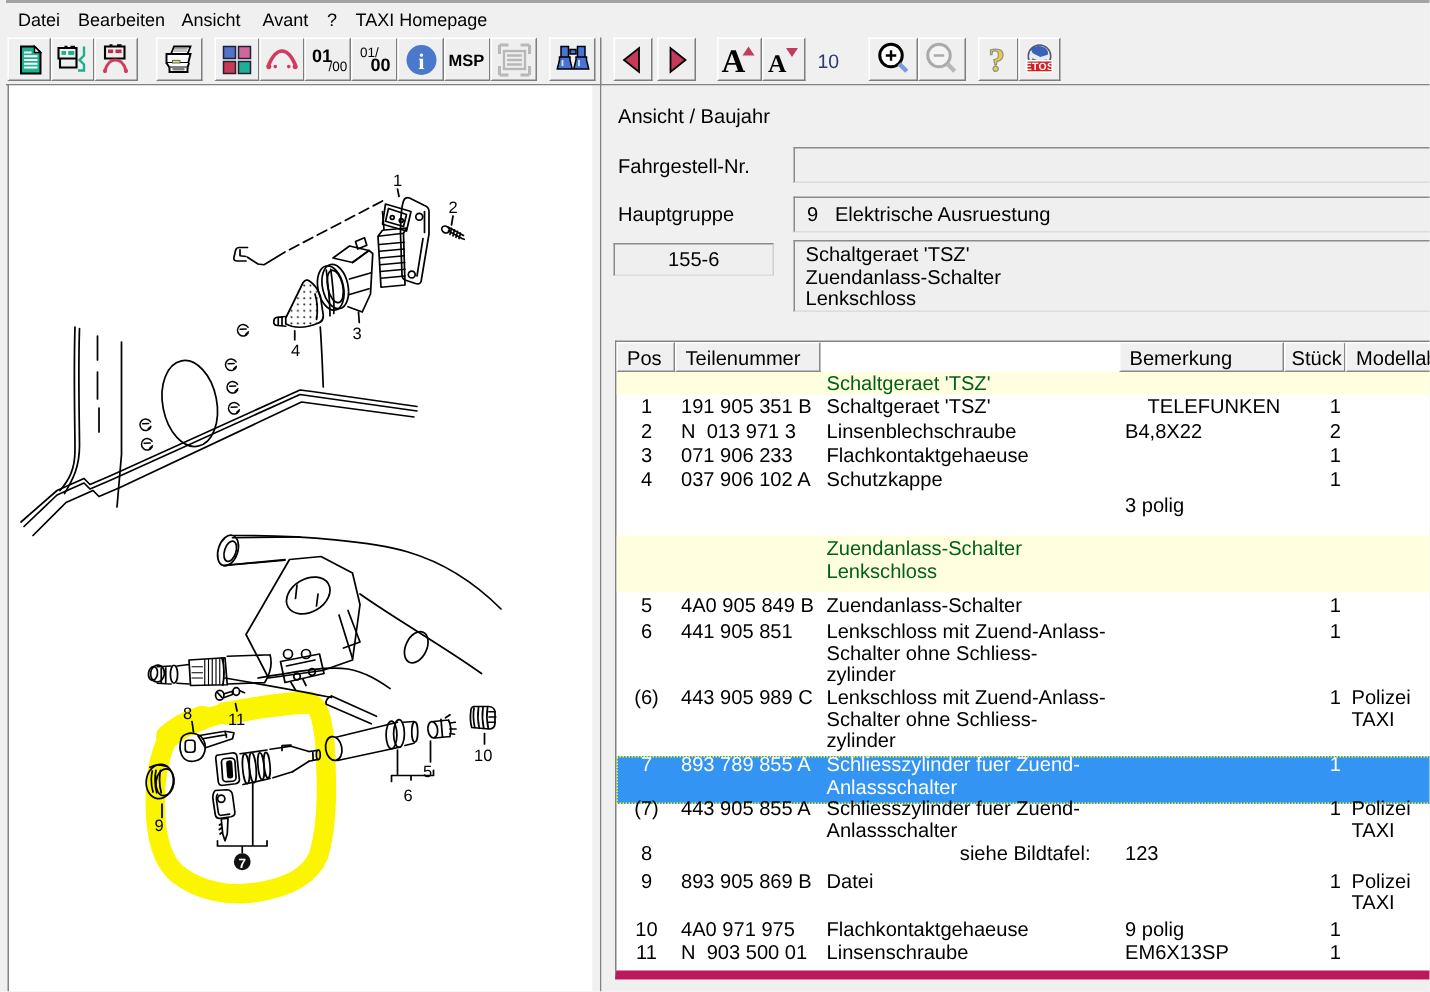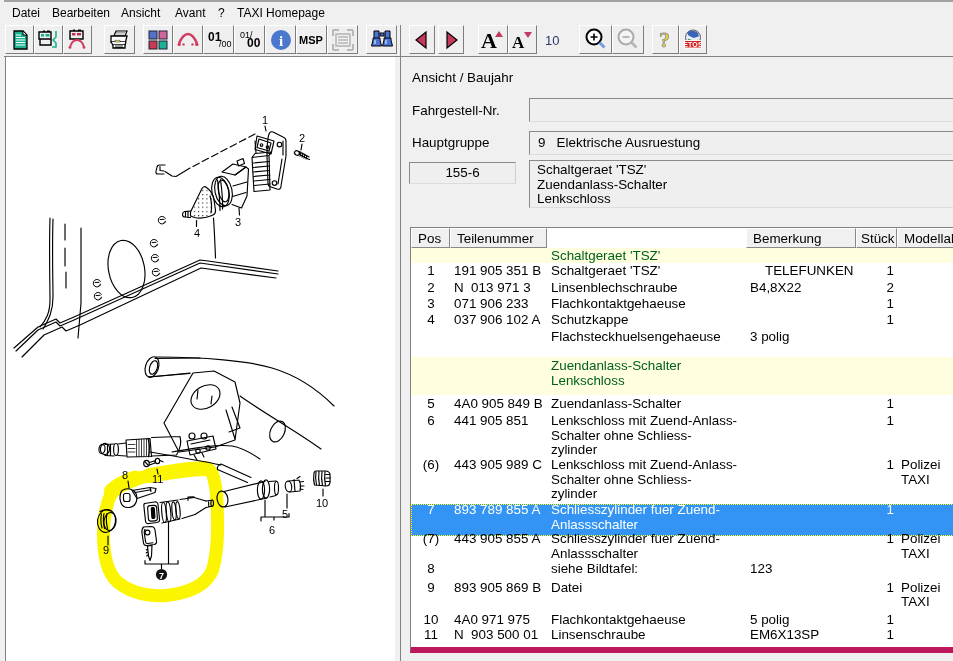--- a/index.html
+++ b/index.html
@@ -402,21 +402,20 @@
       <div class="tl" style="left:339px;top:51.6px">B4,8X22</div>
       <div class="tl" style="left:443px;top:51.6px;width:40px;text-align:right">2</div>
       <div class="tl" style="left:2px;top:67.9px;width:36px;text-align:center">3</div>
       <div class="tl" style="left:43px;top:67.9px">071 906 233</div>
       <div class="tl" style="left:140px;top:67.9px">Flachkontaktgehaeuse</div>
       <div class="tl" style="left:443px;top:67.9px;width:40px;text-align:right">1</div>
       <div class="tl" style="left:2px;top:84.3px;width:36px;text-align:center">4</div>
       <div class="tl" style="left:43px;top:84.3px">037 906 102 A</div>
       <div class="tl" style="left:140px;top:84.3px">Schutzkappe</div>
       <div class="tl" style="left:443px;top:84.3px;width:40px;text-align:right">1</div>
-      <div class="tl" style="left:140px;top:100.7px">Flachsteckhuelsengehaeuse</div>
       <div class="tl" style="left:339px;top:100.7px">3 polig</div>
       <div class="tl grn" style="left:140px;top:130px">Zuendanlass-Schalter</div>
       <div class="tl grn" style="left:140px;top:144.6px">Lenkschloss</div>
       <div class="tl" style="left:2px;top:167.5px;width:36px;text-align:center">5</div>
       <div class="tl" style="left:43px;top:167.5px">4A0 905 849 B</div>
       <div class="tl" style="left:140px;top:167.5px">Zuendanlass-Schalter</div>
       <div class="tl" style="left:443px;top:167.5px;width:40px;text-align:right">1</div>
       <div class="tl" style="left:2px;top:185px;width:36px;text-align:center">6</div>
       <div class="tl" style="left:43px;top:185px">441 905 851</div>
       <div class="tl" style="left:140px;top:185px">Lenkschloss mit Zuend-Anlass-</div>
@@ -437,32 +436,32 @@
       <div class="tl wht" style="left:443px;top:273.9px;width:40px;text-align:right">1</div>
       <div class="tl wht" style="left:140px;top:288.6px">Anlassschalter</div>
       <div class="tl" style="left:2px;top:303.2px;width:36px;text-align:center">(7)</div>
       <div class="tl" style="left:43px;top:303.2px">443 905 855 A</div>
       <div class="tl" style="left:140px;top:303.2px">Schliesszylinder fuer Zuend-</div>
       <div class="tl" style="left:443px;top:303.2px;width:40px;text-align:right">1</div>
       <div class="tl" style="left:490px;top:303.2px">Polizei</div>
       <div class="tl" style="left:140px;top:317.9px">Anlassschalter</div>
       <div class="tl" style="left:490px;top:317.9px">TAXI</div>
       <div class="tl" style="left:2px;top:332.5px;width:36px;text-align:center">8</div>
-      <div class="tl" style="left:140px;top:332.5px;width:176px;text-align:left">siehe Bildtafel:</div>
+      <div class="tl" style="left:140px;top:332.5px;width:176px;text-align:right">siehe Bildtafel:</div>
       <div class="tl" style="left:339px;top:332.5px">123</div>
       <div class="tl" style="left:2px;top:351.8px;width:36px;text-align:center">9</div>
       <div class="tl" style="left:43px;top:351.8px">893 905 869 B</div>
       <div class="tl" style="left:140px;top:351.8px">Datei</div>
       <div class="tl" style="left:443px;top:351.8px;width:40px;text-align:right">1</div>
       <div class="tl" style="left:490px;top:351.8px">Polizei</div>
       <div class="tl" style="left:490px;top:366.4px">TAXI</div>
       <div class="tl" style="left:2px;top:384px;width:36px;text-align:center">10</div>
       <div class="tl" style="left:43px;top:384px">4A0 971 975</div>
       <div class="tl" style="left:140px;top:384px">Flachkontaktgehaeuse</div>
-      <div class="tl" style="left:339px;top:384px">5 polig</div>
+      <div class="tl" style="left:339px;top:384px">9 polig</div>
       <div class="tl" style="left:443px;top:384px;width:40px;text-align:right">1</div>
       <div class="tl" style="left:2px;top:398.7px;width:36px;text-align:center">11</div>
       <div class="tl" style="left:43px;top:398.7px">N&nbsp;&nbsp;903 500 01</div>
       <div class="tl" style="left:140px;top:398.7px">Linsenschraube</div>
       <div class="tl" style="left:339px;top:398.7px">EM6X13SP</div>
       <div class="tl" style="left:443px;top:398.7px;width:40px;text-align:right">1</div>
     </div>
   </div>
 </div>
 

